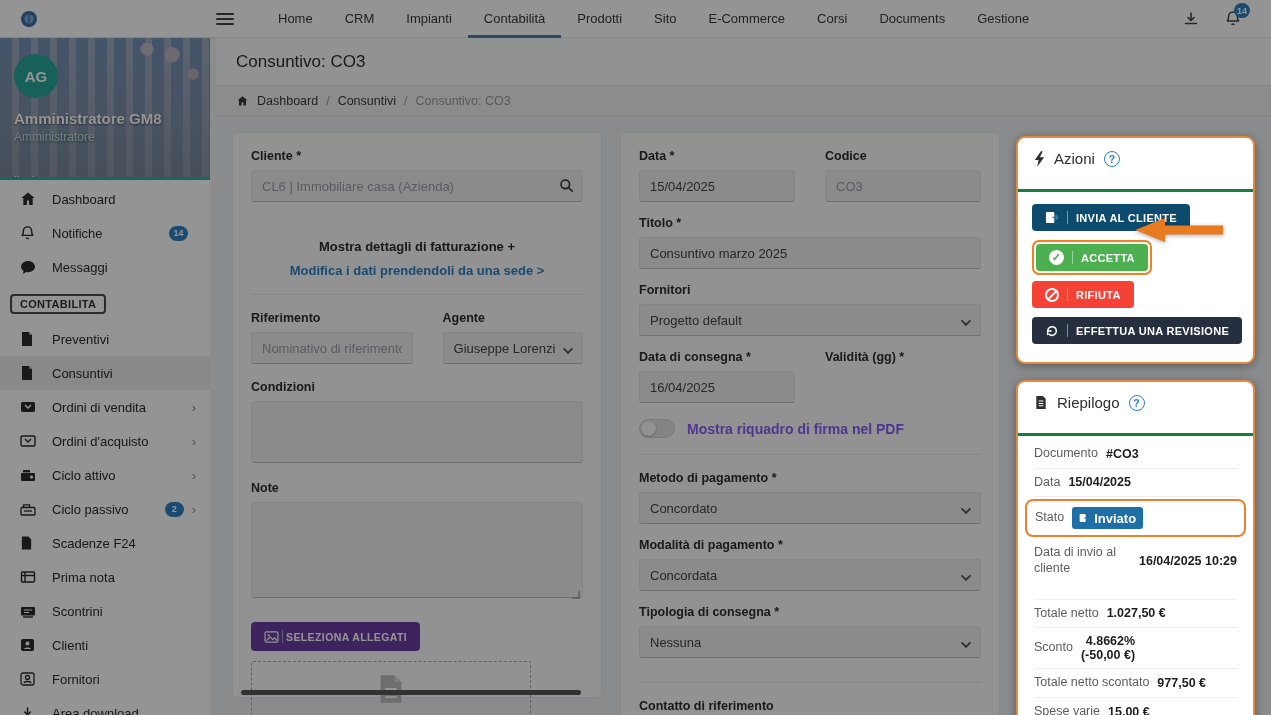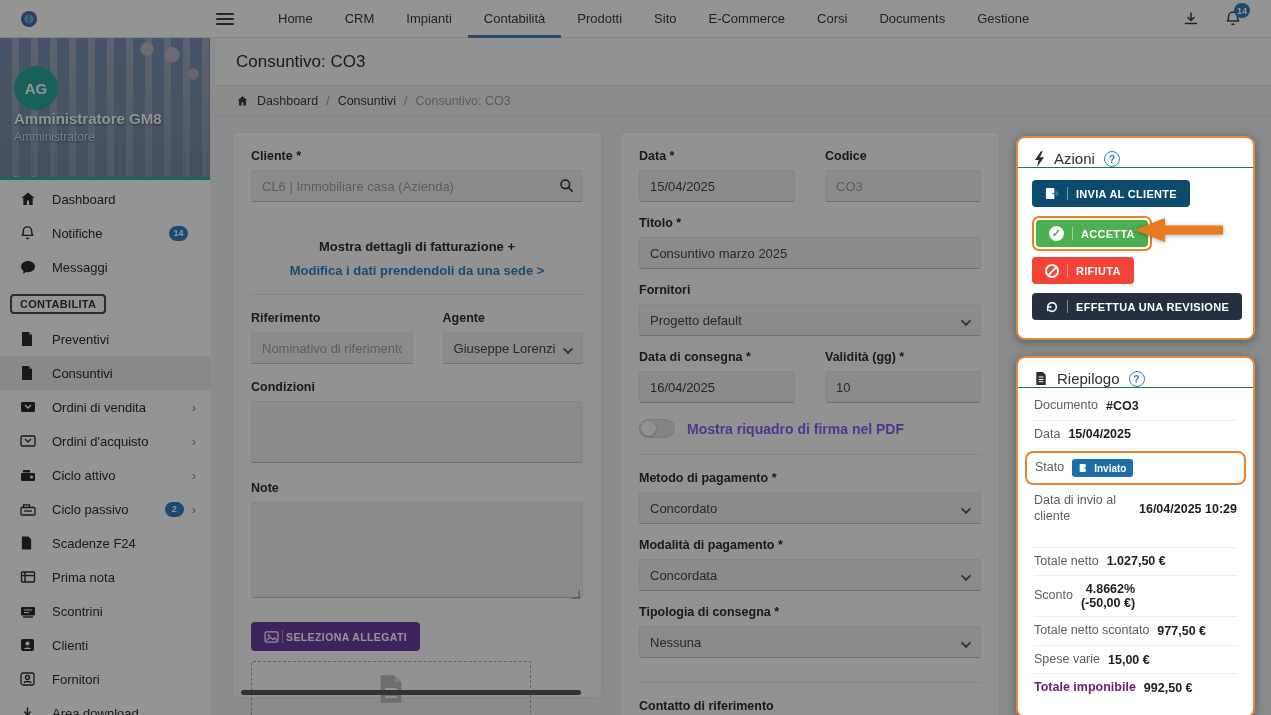--- a/index.html
+++ b/index.html
@@ -45,21 +45,21 @@
     position:relative; height:142px; border-bottom:3px solid #1fb5ad; overflow:hidden;
     background-image:
       linear-gradient(rgba(25,35,60,0.22), rgba(25,35,60,0.38)),
       radial-gradient(circle at 82% 12%, rgba(248,228,234,0.95) 0 7px, rgba(248,228,234,0) 8px),
       radial-gradient(circle at 92% 26%, rgba(246,224,230,0.9) 0 5px, rgba(246,224,230,0) 6px),
       radial-gradient(circle at 70% 8%,  rgba(250,235,240,0.9) 0 6px, rgba(250,235,240,0) 7px),
       repeating-linear-gradient(90deg, rgba(235,238,245,0) 0 12px, rgba(236,239,246,0.55) 12px 19px),
       linear-gradient(180deg, #8fb0d8 0%, #a9c0da 55%, #b6c6d8 100%);
   }
   .avatar {
-    position:absolute; top:28px; left:14px; width:44px; height:44px; border-radius:50%;
+    position:absolute; top:16px; left:14px; width:44px; height:44px; border-radius:50%;
     background:#2aa79d; color:#fff; font-size:15px; font-weight:bold;
     display:flex; align-items:center; justify-content:center;
   }
   .profile-name { position:absolute; left:14px; top:72px; color:#fff; font-size:15px; font-weight:bold; text-shadow:0 1px 2px rgba(0,0,0,0.5); }
   .profile-role { position:absolute; left:14px; top:92px; color:#bfe6e2; font-size:12px; text-shadow:0 1px 2px rgba(0,0,0,0.5); }
   .profile-account { position:absolute; left:14px; right:10px; top:136px; color:#f0f0f0; font-size:11px; display:flex; align-items:center; cursor:pointer; }
   .menu { padding-top:2px; }
   .menu-item {
     height:34px; display:flex; align-items:center; padding:0 14px 0 20px;
     font-size:13px; color:#2b2b2b; cursor:pointer; position:relative;
@@ -150,22 +150,22 @@
   .toggle .knob { position:absolute; left:1px; top:1px; width:15px; height:15px; border-radius:50%; background:#fcfcfc; box-shadow:0 1px 2px rgba(0,0,0,0.25); }
   .toggle-label { font-size:14px; font-weight:bold; color:#8b5cf6; }
 
   
   .right-col { position:absolute; left:800px; top:20px; width:239px; z-index:50; }
   .panel {
     background:#fff; border:2px solid #e58a3c; border-radius:9px;
     box-shadow:0 2px 10px rgba(0,0,0,0.35); margin-bottom:16px; overflow:hidden;
   }
   .panel-head {
-    display:flex; align-items:center; gap:9px; padding:12px 16px 0; font-size:15px; color:#2e2e2e;
-    border-bottom:1px solid #15803d;
+    display:flex; align-items:center; gap:9px; padding:12px 16px 22px; font-size:15px; color:#2e2e2e;
+    border-bottom:3px solid #15803d;
   }
   .q-circle {
     width:16px; height:16px; border:1.5px solid #2f80c3; border-radius:50%;
     color:#2f80c3; font-size:10.5px; font-weight:bold; display:flex; align-items:center; justify-content:center; cursor:pointer;
   }
   .panel-body { padding:12px 14px 16px; }
   .action-btn {
     display:flex; align-items:center; gap:8px; width:max-content;
     color:#fff; font-size:11px; font-weight:bold; letter-spacing:0.3px;
     border:none; border-radius:4px; padding:0 13px; height:27px; cursor:pointer; margin-bottom:9px;
@@ -194,21 +194,21 @@
   .sum-row.boldrow .sl { font-weight:bold; color:#701a75; }
   .sum-row:last-child { border-bottom:none; }
   .sl { line-height:1.25; }
   .sl.narrow { max-width:120px; }
   .stato-hl {
     border:2px solid #e8822c; border-radius:8px; padding:2px 8px; margin:2px -9px;
   }
   .stato-hl .sum-row { border-bottom:none; padding:4px 0; }
   .inviato-badge {
     display:inline-flex; align-items:center; gap:5px; background:#1d6fa5; color:#fff;
-    font-size:10px; font-weight:bold; border-radius:3px; padding:3.5px 7px;
+    font-size:13px; font-weight:bold; border-radius:3px; padding:3.5px 7px;
   }
   .totals { margin-top:16px; border-top:1px solid #efefef; }
   .v2 { display:block; }
 
   
   .dim-overlay { position:absolute; inset:0; background:rgba(0,0,0,0.42); z-index:40; pointer-events:none; }
   .tutorial-arrow { position:absolute; left:919px; top:102px; z-index:60; filter:drop-shadow(0 1px 2px rgba(0,0,0,0.35)); }
 </style>
 </head>
 <body>
@@ -532,21 +532,20 @@
           <span class="sel-chev"></span>
         </div>
       </div>
       <div class="row2">
         <div>
           <div class="field-label">Data di consegna *</div>
           <input class="input" value="16/04/2025" style="">
         </div>
         <div>
           <div class="field-label">Validità (gg) *</div>
-          <input class="input" value="10" style="">
         </div>
       </div>
       <div class="toggle-row" style="margin-top:16px">
         <div class="toggle">
             <div class="knob"></div>
           </div>
         <div class="toggle-label">Mostra riquadro di firma nel PDF</div>
       </div>
       <div class="hr"></div>
       <div class="fgroup">

